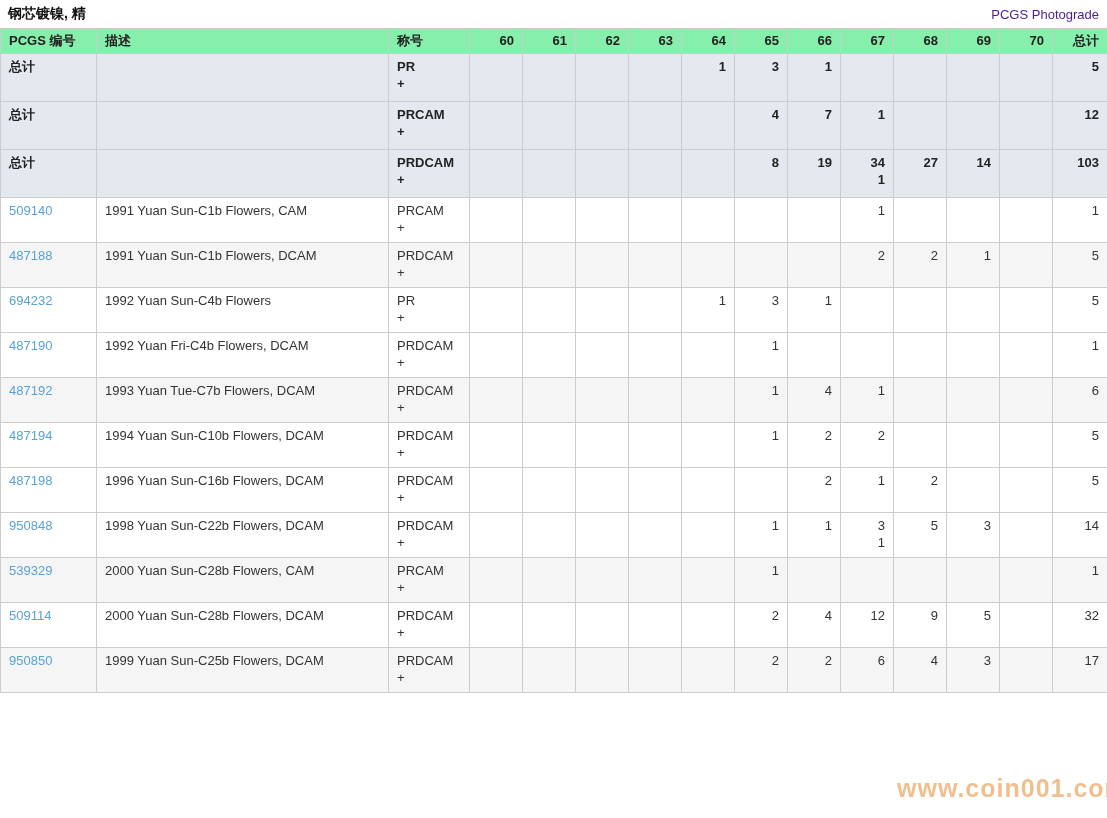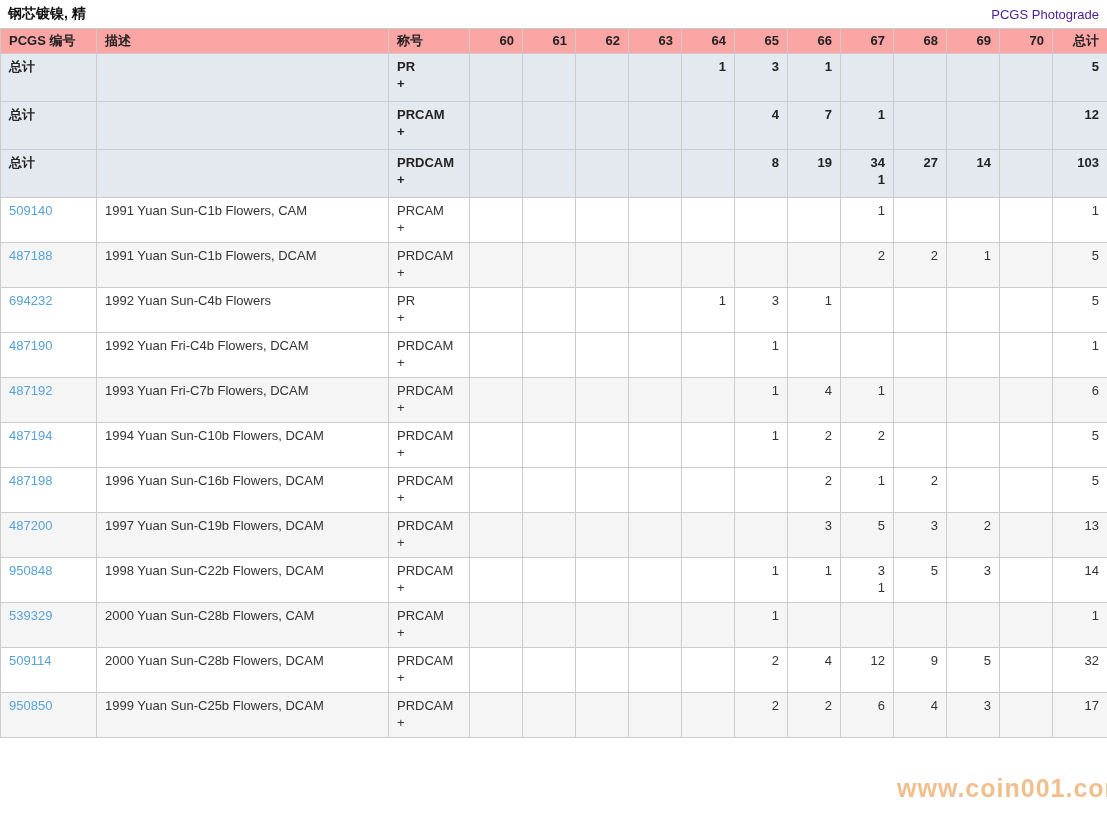--- a/index.html
+++ b/index.html
@@ -45,21 +45,21 @@
     box-sizing: border-box;
     overflow: hidden;
     line-height: 1.35;
   }
   .pop-table thead th {
     font-weight: bold;
     height: 24px;
     padding: 3px 8px;
     text-align: left;
     white-space: nowrap;
-    background: #fca5a5;
+    background: #86efac;
     color: #222;
   }
   .pop-table th.num, .pop-table td.num { text-align: right; }
   tr.total-row td {
     background: #e3e9ef;
     font-weight: bold;
     height: 48px;
     color: #222;
   }
   tr.detail-row td { height: 45px; background: #fff; }
@@ -266,21 +266,21 @@
         <td class="num grade-cell">1</td>
         <td class="num grade-cell"></td>
         <td class="num grade-cell"></td>
         <td class="num grade-cell"></td>
         <td class="num grade-cell"></td>
         <td class="num grade-cell"></td>
         <td class="num">1</td>
       </tr>
       <tr class="detail-row alt">
         <td><a class="pcgs-link">487192</a></td>
-        <td>1993 Yuan Fri-C7b Flowers, DCAM</td>
+        <td>1993 Yuan Tue-C7b Flowers, DCAM</td>
         <td>
           <div class="designation-main">PRDCAM</div>
           <div class="designation-plus">+</div>
         </td>
         <td class="num grade-cell"></td>
         <td class="num grade-cell"></td>
         <td class="num grade-cell"></td>
         <td class="num grade-cell"></td>
         <td class="num grade-cell"></td>
         <td class="num grade-cell">1</td>
@@ -323,40 +323,20 @@
         <td class="num grade-cell"></td>
         <td class="num grade-cell"></td>
         <td class="num grade-cell"></td>
         <td class="num grade-cell"></td>
         <td class="num grade-cell">2</td>
         <td class="num grade-cell">1</td>
         <td class="num grade-cell">2</td>
         <td class="num grade-cell"></td>
         <td class="num grade-cell"></td>
         <td class="num">5</td>
-      </tr>
-      <tr class="detail-row alt">
-        <td><a class="pcgs-link">487200</a></td>
-        <td>1997 Yuan Sun-C19b Flowers, DCAM</td>
-        <td>
-          <div class="designation-main">PRDCAM</div>
-          <div class="designation-plus">+</div>
-        </td>
-        <td class="num grade-cell"></td>
-        <td class="num grade-cell"></td>
-        <td class="num grade-cell"></td>
-        <td class="num grade-cell"></td>
-        <td class="num grade-cell"></td>
-        <td class="num grade-cell"></td>
-        <td class="num grade-cell">3</td>
-        <td class="num grade-cell">5</td>
-        <td class="num grade-cell">3</td>
-        <td class="num grade-cell">2</td>
-        <td class="num grade-cell"></td>
-        <td class="num">13</td>
       </tr>
       <tr class="detail-row">
         <td><a class="pcgs-link">950848</a></td>
         <td>1998 Yuan Sun-C22b Flowers, DCAM</td>
         <td>
           <div class="designation-main">PRDCAM</div>
           <div class="designation-plus">+</div>
         </td>
         <td class="num grade-cell"></td>
         <td class="num grade-cell"></td>

